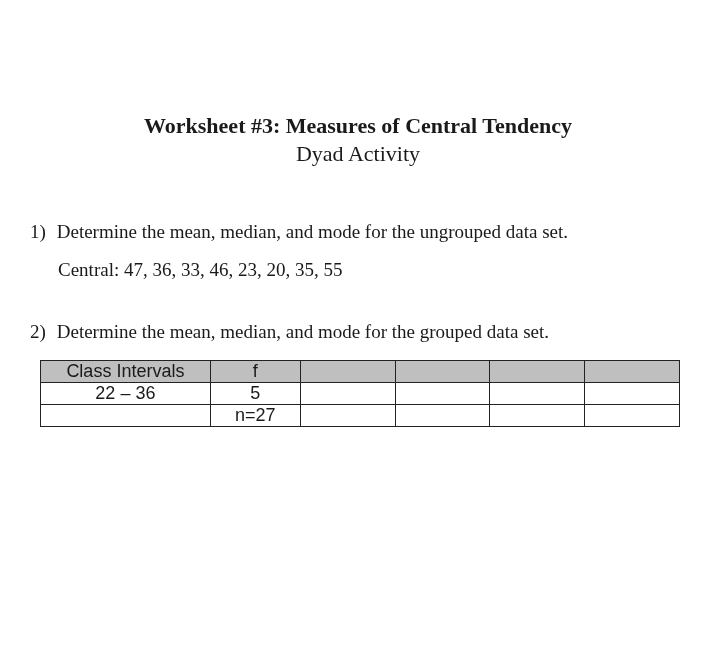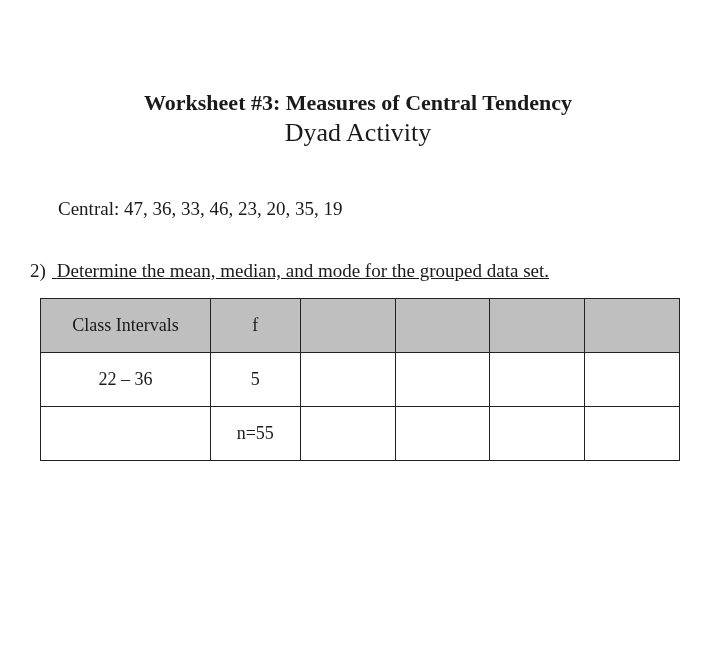--- a/index.html
+++ b/index.html
@@ -14,61 +14,60 @@
       font-family: Georgia, 'Times New Roman', serif;
       color: #1a1a1a;
       padding: 0;
     }
     .page {
       padding: 40px 30px 30px 30px;
     }
     .title-block {
       text-align: center;
       margin-bottom: 50px;
-      margin-top: 50px;
+      margin-top: 73px;
     }
     .title {
       font-size: 22px;
       font-weight: bold;
     }
     .subtitle {
-      font-size: 26px;
+      font-size: 22px;
       font-weight: normal;
       margin-top: 2px;
     }
     .question {
       font-size: 19px;
       margin-bottom: 12px;
       line-height: 1.6;
     }
     .question-num {
       display: inline-block;
       width: 22px;
     }
     .scores-line {
       font-size: 19px;
       margin-left: 28px;
       margin-bottom: 36px;
     }
     .q2 {
-      text-decoration: underline;
     }
     table {
       border-collapse: collapse;
       width: 640px;
       margin-left: 10px;
     }
     th, td {
       border: 1.5px solid #222;
-      height: 54px;
+      height: 22px;
       font-size: 18px;
       text-align: center;
       vertical-align: middle;
       font-weight: normal;
-      font-family: Liberation Serif, serif;
+      font-family: Liberation Sans, sans-serif;
     }
     th {
       background: #bfbfbf;
       font-weight: normal;
     }
     .col-interval {
       width: 170px;
     }
     .col-f {
       width: 90px;
@@ -80,23 +79,27 @@
 </head>
 <body>
 
 <div class="page">
 
   <div class="title-block">
     <div class="title">Worksheet #3: Measures of Central Tendency</div>
     <div class="subtitle">Dyad Activity</div>
   </div>
 
+  <div class="question">
+    <span class="question-num">1)</span>
+    <span>Determine the mean, median, and mode for the ungrouped data set.</span>
+  </div>
   <div class="scores-line">
     <span>Central:</span>
-    <span>47, 36, 33, 46, 23, 20, 35, 19</span>
+    <span>47, 36, 33, 46, 23, 20, 35, 55</span>
   </div>
 
   <div class="question q2">
     <span class="question-num">2)</span>
     <span>Determine the mean, median, and mode for the grouped data set.</span>
   </div>
 
   <table>
     <thead>
       <tr>
@@ -112,21 +115,21 @@
       <tr>
         <td>22 – 36</td>
         <td>5</td>
         <td></td>
         <td></td>
         <td></td>
         <td></td>
       </tr>
       <tr>
         <td></td>
-        <td>n=55</td>
+        <td>n=27</td>
         <td></td>
         <td></td>
         <td></td>
         <td></td>
       </tr>
     </tbody>
   </table>
 
 </div>
 

